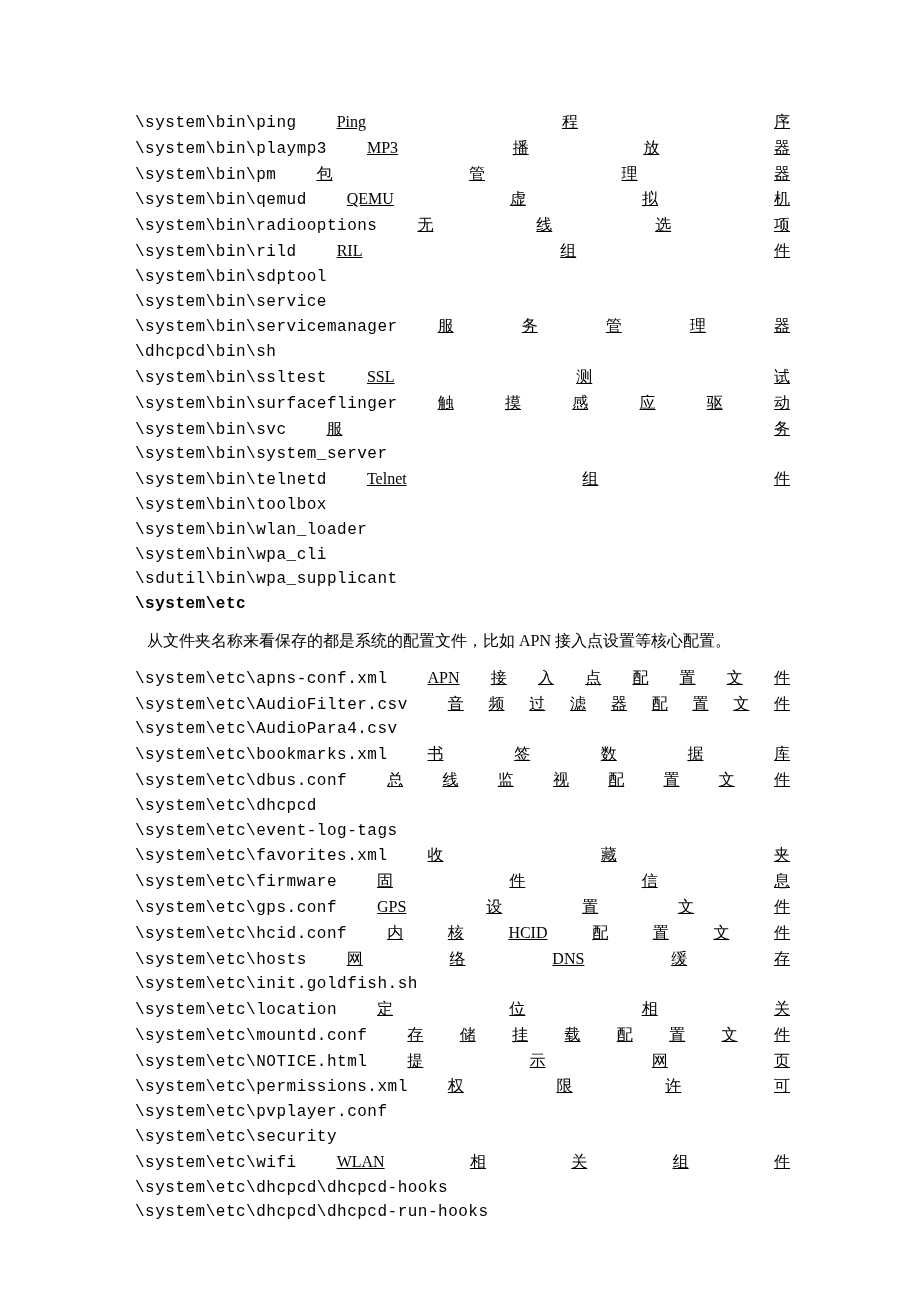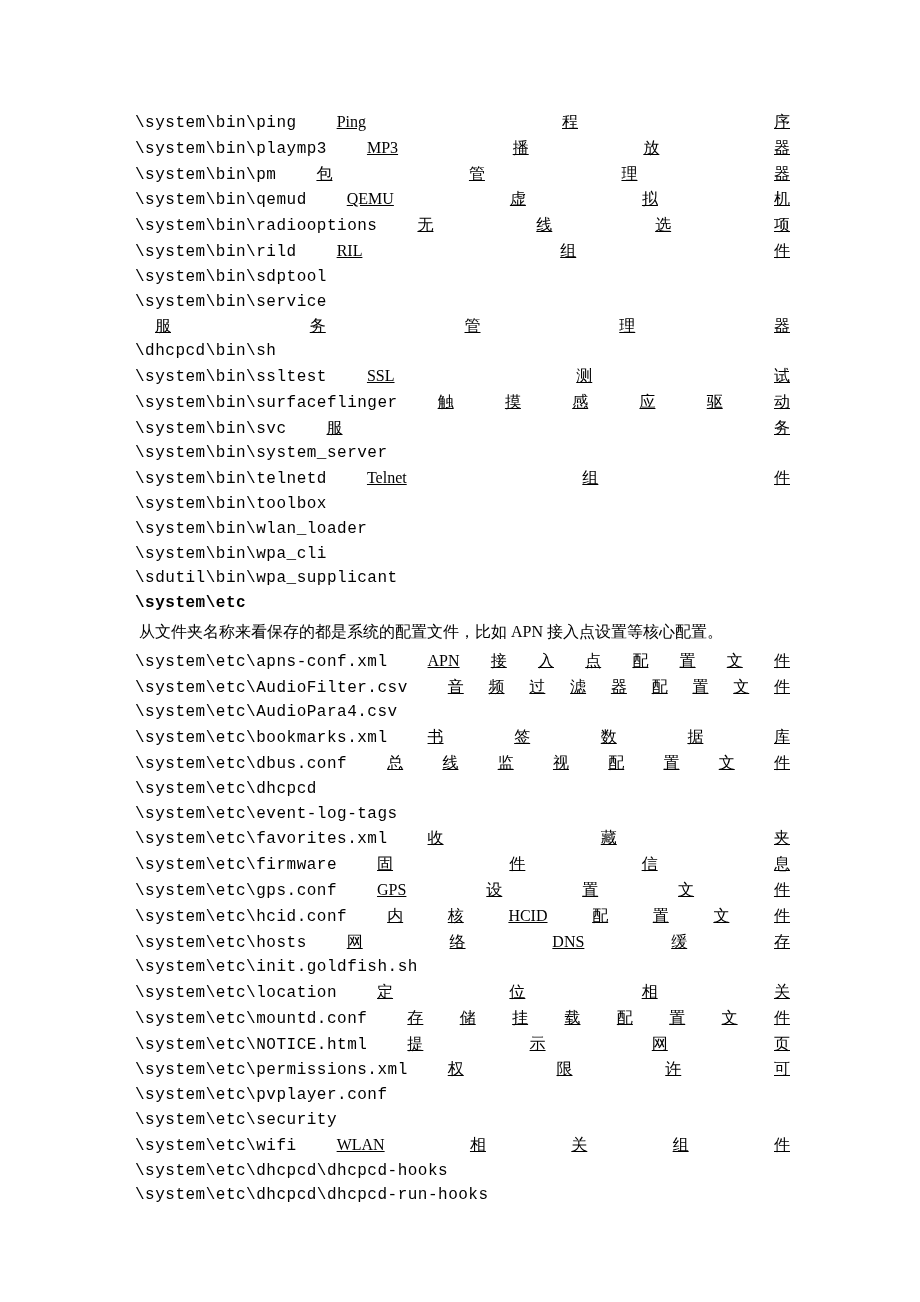--- a/index.html
+++ b/index.html
@@ -35,21 +35,21 @@
   }
   .header {
     font-family: "Courier New", "SimSun", monospace;
     font-weight: bold;
     letter-spacing: 0.5px;
   }
   .intro {
     font-family: "SimSun", "宋体", serif;
     text-align: justify;
     text-align-last: left;
-    margin: 4px;
+    margin: 12px;
   }
 </style>
 </head>
 <body>
 
 <div id="container">
     <div class="row">
       <span class="path">\system\bin\ping</span>
       <span class="desc">
         <span>Ping</span>
@@ -101,20 +101,21 @@
         <span>件</span>
       </span>
     </div>
     <div class="row">
       <span class="path">\system\bin\sdptool</span>
     </div>
     <div class="row">
       <span class="path">\system\bin\service</span>
     </div>
     <div class="row">
+      <span class="path">\system\bin\servicemanager</span>
       <span class="desc">
         <span>服</span>
         <span>务</span>
         <span>管</span>
         <span>理</span>
         <span>器</span>
       </span>
     </div>
     <div class="row">
       <span class="path">\dhcpcd\bin\sh</span>

